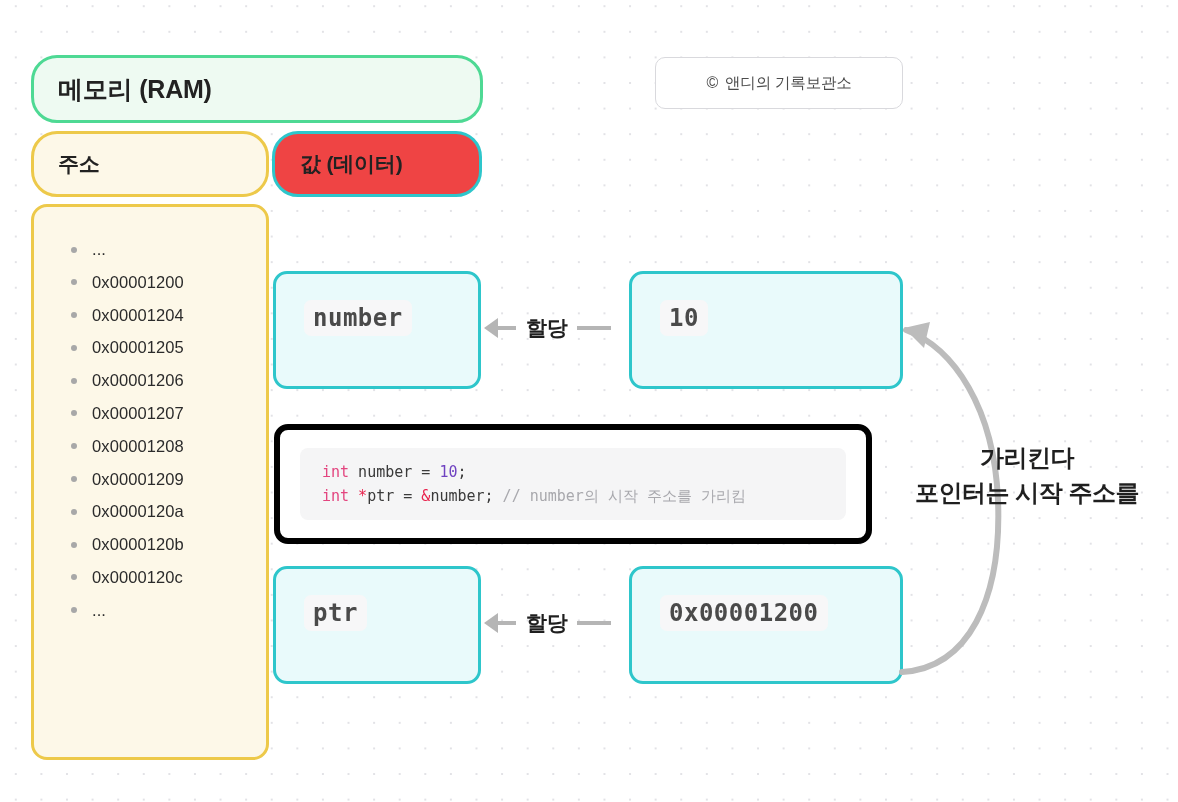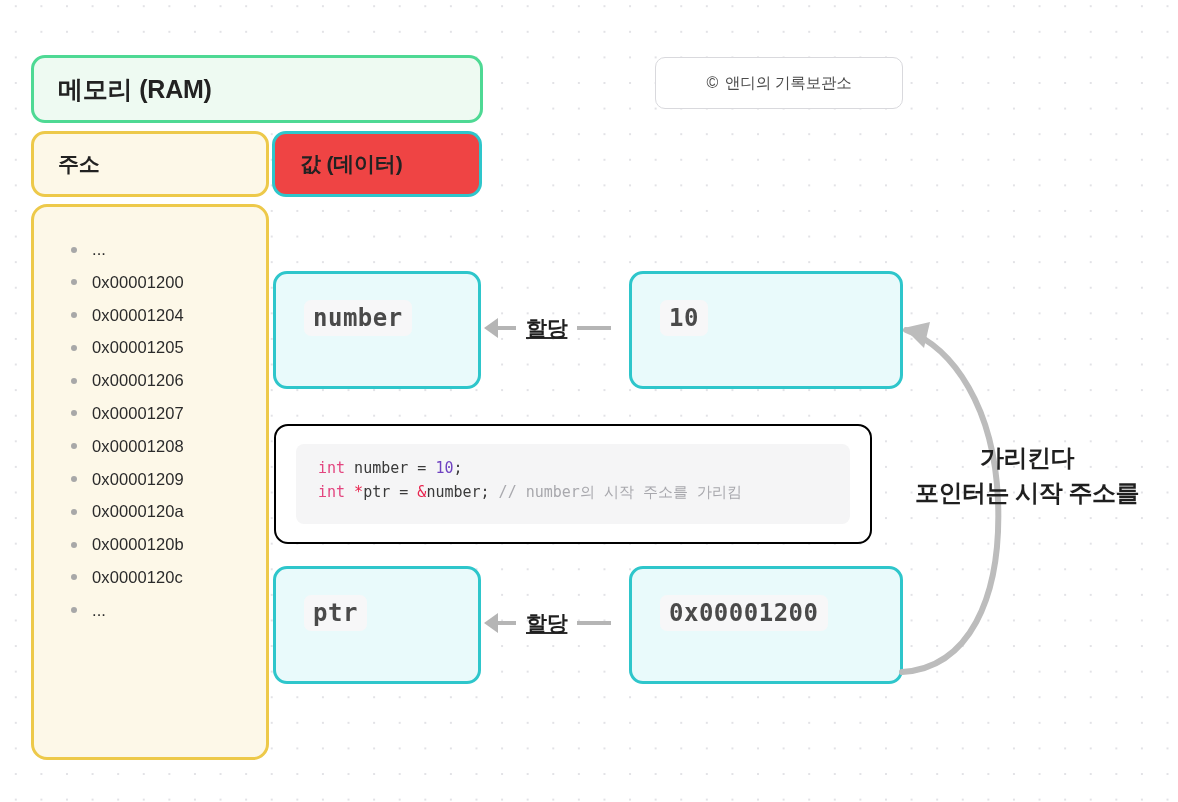--- a/index.html
+++ b/index.html
@@ -22,21 +22,21 @@
 
   .canvas {
     position: absolute;
     inset: 0;
   }
 
   
   .node {
     position: absolute;
     box-sizing: border-box;
-    border-radius: 14px;
+    border-radius: 26px;
     display: flex;
     align-items: center;
   }
 
   
   .ram-header {
     left: 31px;
     top: 55px;
     width: 452px;
     height: 68px;
@@ -141,21 +141,20 @@
     line-height: 1.25;
   }
 
   
   .alloc {
     position: absolute;
     height: 40px;
     display: flex;
     align-items: center;
     pointer-events: none;
-    text-decoration: underline;
   }
   .alloc-1 { left: 484px; top: 308px; width: 146px; }
   .alloc-2 { left: 484px; top: 603px; width: 146px; }
   .alloc-head {
     width: 0; height: 0;
     border-top: 10px solid transparent;
     border-bottom: 10px solid transparent;
     border-right: 14px solid #b5b5b5;
     flex: 0 0 auto;
   }
@@ -176,21 +175,21 @@
 
   
   .code-card {
     position: absolute;
     left: 274px;
     top: 424px;
     width: 598px;
     height: 120px;
     box-sizing: border-box;
     background: #ffffff;
-    border: 2px solid #000000;
+    border: 6px solid #000000;
     border-radius: 14px;
     padding: 18px 20px;
   }
   .code-inner {
     background: #f5f5f6;
     border-radius: 8px;
     height: 100%;
     box-sizing: border-box;
     padding: 12px 22px;
     font-family: "DejaVu Sans Mono", "Liberation Mono", monospace;

